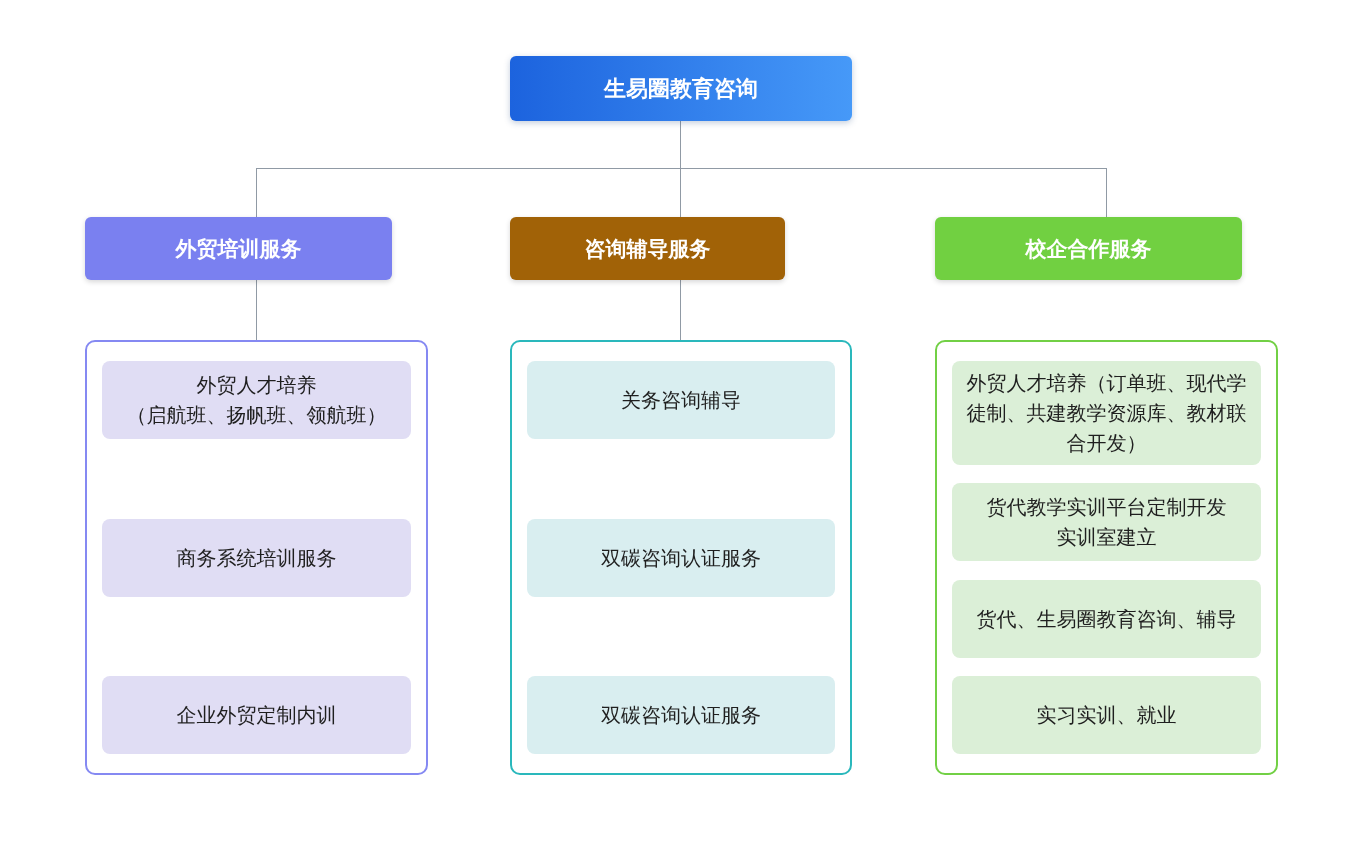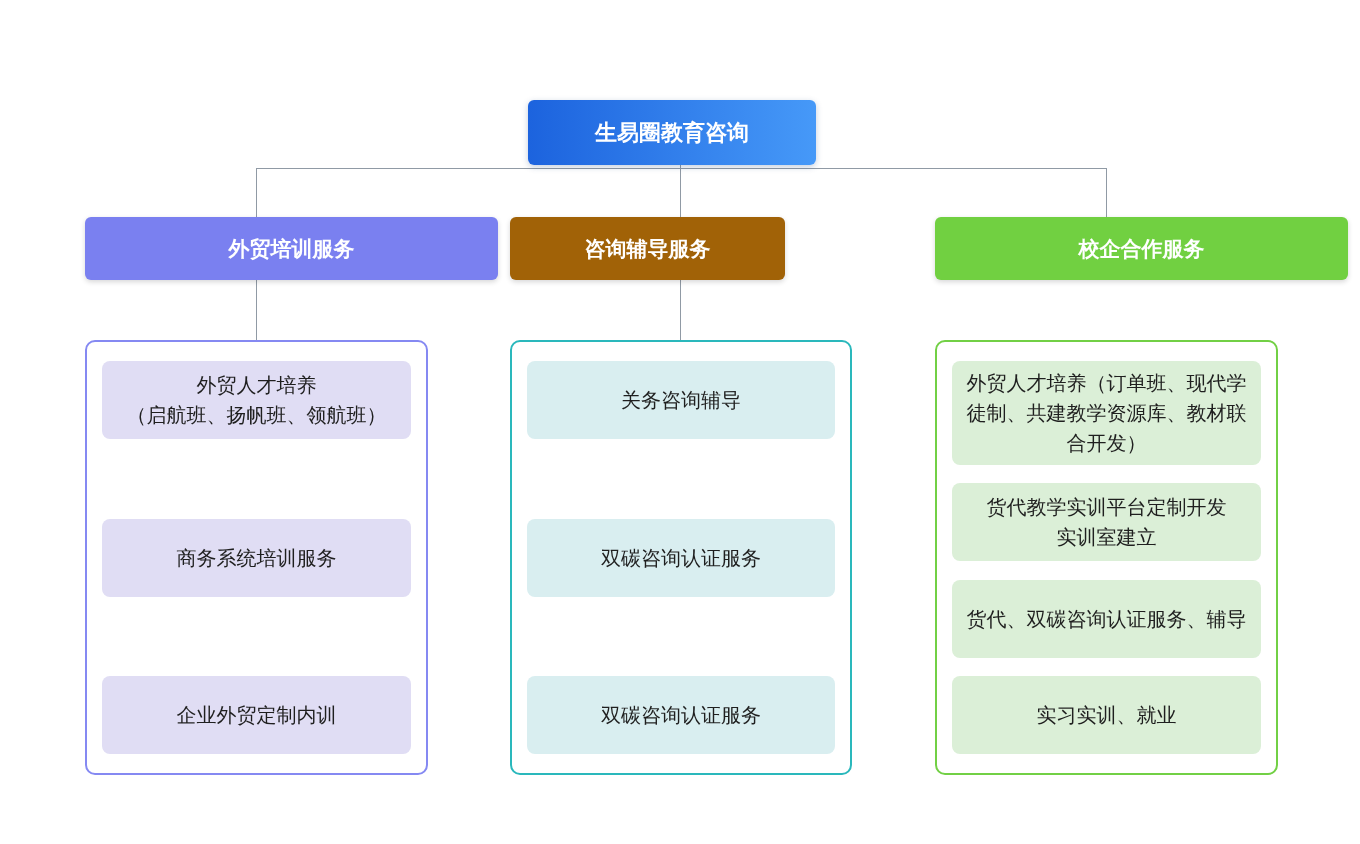--- a/index.html
+++ b/index.html
@@ -28,33 +28,32 @@
     position: absolute;
     display: flex;
     align-items: center;
     justify-content: center;
     color: #ffffff;
     font-weight: bold;
     text-align: center;
     box-sizing: border-box;
   }
   .node.root {
-    left: 528px;
+    left: 510px;
     top: 56px;
-    width: 288px;
+    width: 342px;
     height: 65px;
     border-radius: 6px;
     background: linear-gradient(90deg, #1c63de 0%, #4699f8 100%);
     font-size: 22px;
     box-shadow: 0 2px 6px rgba(20, 60, 120, 0.25);
-    margin-top: 44px;
   }
   .node.header {
     top: 217px;
-    width: 413px;
+    width: 307px;
     height: 63px;
     border-radius: 6px;
     font-size: 21px;
     box-shadow: 0 2px 5px rgba(31, 35, 41, 0.18);
   }
   .node.header.b0 { left: 85px;  background: #7a80f0; }
   .node.header.b1 { left: 510px; width: 275px; background: #a16207; }
   .node.header.b2 { left: 935px; background: #71d041; }
 
   
@@ -124,17 +123,17 @@
   <div class="container b1">
     <div class="item">关务咨询辅导</div>
     <div class="item">双碳咨询认证服务</div>
     <div class="item">双碳咨询认证服务</div>
   </div>
 
   <div class="container b2">
     <div class="item tall">外贸人才培养（订单班、现代学徒制、共建教学资源库、教材联合开发）</div>
     <div class="item">货代教学实训平台定制开发
 实训室建立</div>
-    <div class="item">货代、双碳咨询认证服务、辅导</div>
+    <div class="item">货代、生易圈教育咨询、辅导</div>
     <div class="item">实习实训、就业</div>
   </div>
 
 </div>
 
 </body></html>

